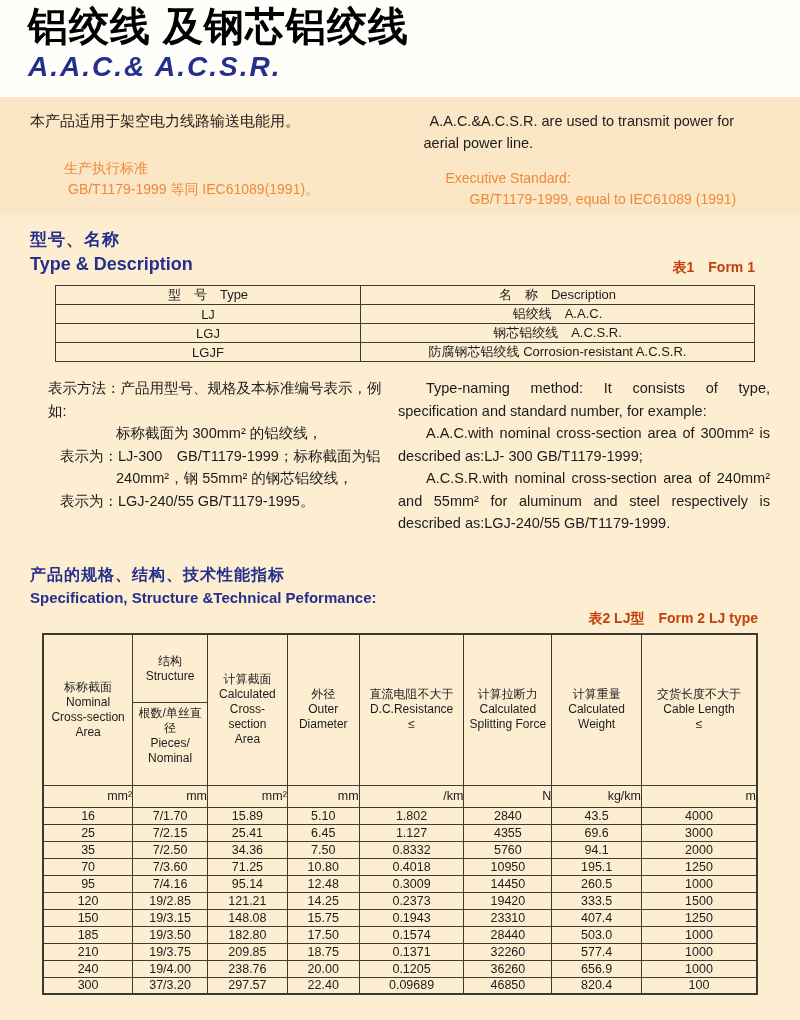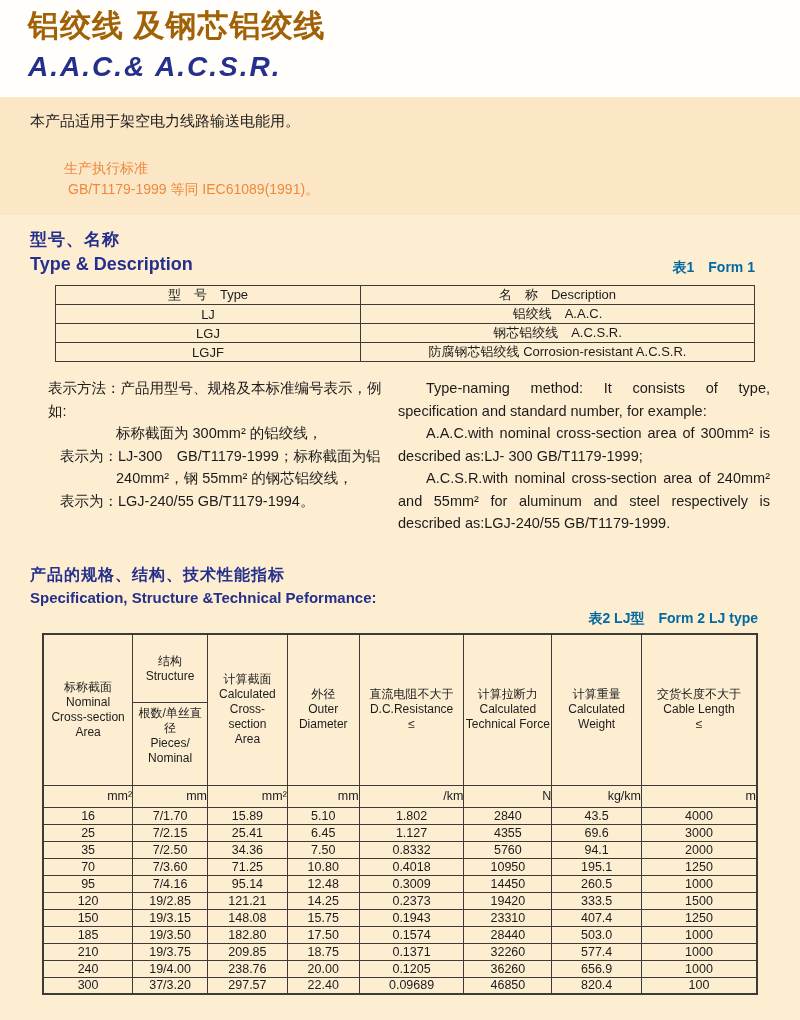--- a/index.html
+++ b/index.html
@@ -5,36 +5,36 @@
   * { margin:0; padding:0; box-sizing:border-box; }
   html,body { width:800px; height:1020px; }
   body {
     font-family:"Liberation Sans","DejaVu Sans",sans-serif;
     background:#fdeed2;
     color:#1c1c1c;
     overflow:hidden;
   }
   
   .top-band { background:#fffefb; height:97px; padding:5px 0 0 28px; }
-  .main-title { font-size:31px; font-weight:bold; color:#a16207; letter-spacing:1px; line-height:42px; }
+  .main-title { font-size:40px; font-weight:bold; color:#000000; letter-spacing:1px; line-height:42px; }
   .sub-title  { font-size:28px; font-weight:bold; font-style:italic; color:#252f8c; letter-spacing:2px; margin-top:4px; }
   
   .intro-band { background:#fbe7c5; height:118px; display:flex; padding:13px 30px 0 30px; gap:47px; }
   .intro-col { flex:1; }
   .intro-text { font-size:15px; line-height:22px; }
   .intro-text.en { font-size:14.5px; text-indent:6px; }
   .standard-block { color:#ee8a3c; font-size:14px; line-height:21px; margin:26px 0 0 34px; }
   .standard-block.en { margin:14px 0 0 22px; }
   .standard-block .value { padding-left:4px; }
   .standard-block.en .value { padding-left:24px; }
   
   .sect-head { margin:13px 0 0 30px; color:#252f8c; }
   .sect-head .h-cn { font-size:17px; font-weight:bold; letter-spacing:1px; }
   .sect-head .h-en { font-size:18px; font-weight:bold; margin-top:3px; }
-  .form-label { text-align:right; margin:-16px 45px 0 0; font-size:14px; font-weight:bold; color:#0369a1; }
+  .form-label { text-align:right; margin:-16px 45px 0 0; font-size:14px; font-weight:bold; color:#c2410c; }
   .form-label.two { margin-top:4px; margin-right:42px; }
   
   .table1 { width:700px; margin:8px 0 0 55px; border-collapse:collapse; }
   .table1 td { border:1px solid #3c3c34; height:17px; text-align:center; font-size:13px; padding:0 2px; }
   .table1 .c1 { width:305px; }
   
   .naming { display:flex; margin:15px 30px 0 30px; gap:6px; }
   .naming-cn { width:362px; font-size:14.5px; line-height:22.5px; }
   .naming-en { flex:1; font-size:14.5px; line-height:22.5px; text-align:justify; }
   .naming-en p { text-indent:28px; }
@@ -57,20 +57,27 @@
 </div>
 
 <div class="intro-band">
   <div class="intro-col">
     <p class="intro-text">本产品适用于架空电力线路输送电能用。</p>
     <div class="standard-block">
       <div class="label">生产执行标准</div>
       <div class="value">GB/T1179-1999 等同 IEC61089(1991)。</div>
     </div>
   </div>
+  <div class="intro-col">
+    <p class="intro-text en">A.A.C.&amp;A.C.S.R. are used to transmit power for aerial power line.</p>
+    <div class="standard-block en">
+      <div class="label">Executive Standard:</div>
+      <div class="value">GB/T1179-1999, equal to IEC61089 (1991)</div>
+    </div>
+  </div>
 </div>
 
 <div class="sect-head">
   <div class="h-cn">型号、名称</div>
   <div class="h-en">Type &amp; Description</div>
 </div>
 <div class="form-label">表1　Form  1</div>
 
 <table class="table1">
   <tbody>
@@ -94,21 +101,21 @@
       </tr>
     </tbody>
 </table>
 
 <div class="naming">
   <div class="naming-cn">
       <div style="padding-left: 18px;">表示方法：产品用型号、规格及本标准编号表示，例如:</div>
       <div style="padding-left: 86px;">标称截面为 300mm² 的铝绞线，</div>
       <div style="padding-left: 30px;">表示为：LJ-300　GB/T1179-1999；标称截面为铝</div>
       <div style="padding-left: 86px;">240mm²，钢 55mm² 的钢芯铝绞线，</div>
-      <div style="padding-left: 30px;">表示为：LGJ-240/55 GB/T1179-1994。</div>
+      <div style="padding-left: 30px;">表示为：LGJ-240/55 GB/T1179-1995。</div>
     </div>
   <div class="naming-en">
       <p>Type-naming method: It consists of type, specification and standard number, for example:</p>
       <p>A.A.C.with nominal cross-section area of 300mm² is described as:LJ- 300 GB/T1179-1999;</p>
       <p>A.C.S.R.with nominal cross-section area of 240mm² and 55mm² for aluminum and steel respectively is described as:LGJ-240/55 GB/T1179-1999.</p>
     </div>
 </div>
 
 <div class="sect-head" style="margin-top:30px;">
   <div class="h-cn" style="font-size:16px;">产品的规格、结构、技术性能指标</div>
@@ -146,21 +153,21 @@
 section
 Area</th>
       <th>外径
 Outer
 Diameter</th>
       <th>直流电阻不大于
 D.C.Resistance
 ≤</th>
       <th>计算拉断力
 Calculated
-Technical Force</th>
+Splitting Force</th>
       <th>计算重量
 Calculated
 Weight</th>
       <th>交货长度不大于
 Cable Length
 ≤</th>
     </tr>
   </thead>
   <tbody>
     <tr class="unit-row">

